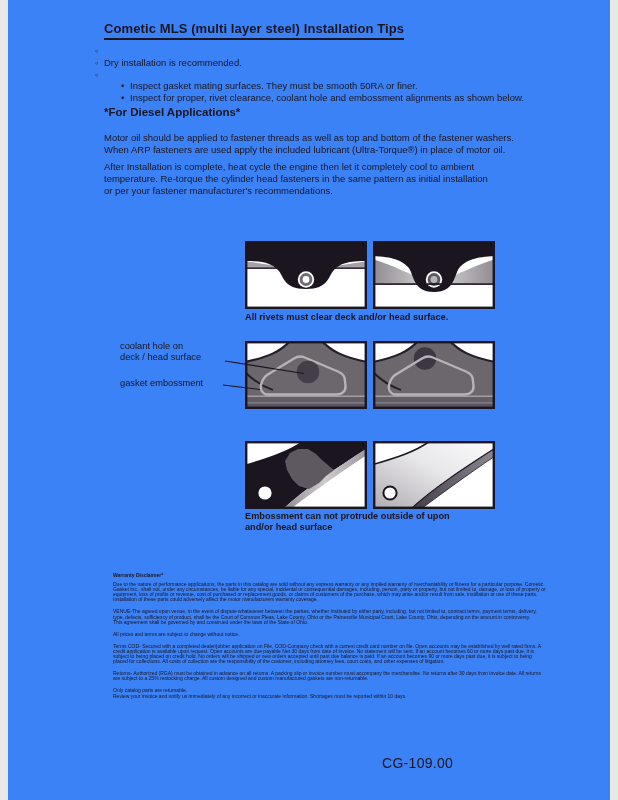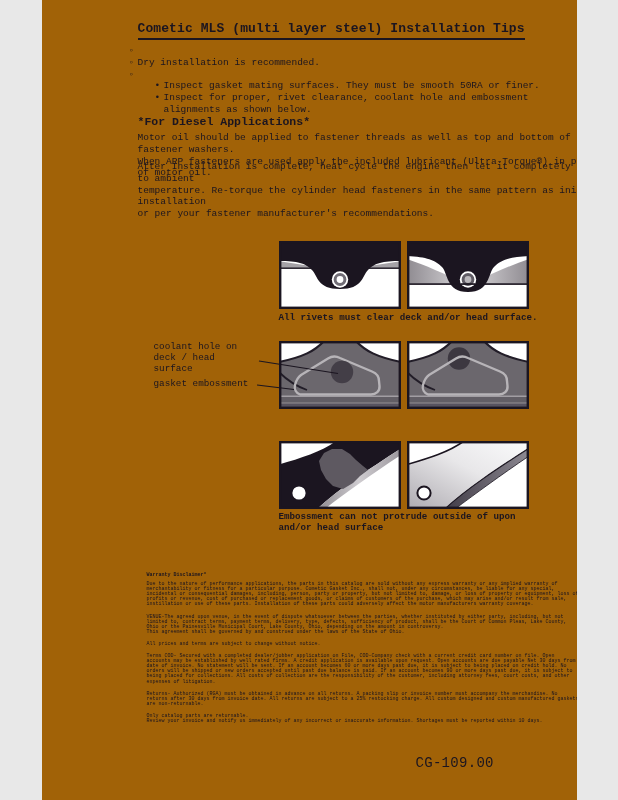--- a/index.html
+++ b/index.html
@@ -1,30 +1,30 @@
 <!DOCTYPE html>
 <html><head>
 <meta charset="utf-8">
 <style>
   html,body{margin:0;padding:0;background:#e8e8e8;}
   .page{
-    position:relative;width:535px;height:800px;background:#a16207;
-    font-family:Liberation Mono, monospace;color:#1b1520;overflow:hidden;
+    position:relative;width:602px;height:800px;background:#3b82f6;
+    font-family:Liberation Sans, sans-serif;color:#1b1520;overflow:hidden;
     margin:0 auto;
   }
   .abs{position:absolute;}
   .title{
     left:96px;top:21px;font-size:13px;font-weight:bold;
     border-bottom:2px solid #1b1520;padding-bottom:2px;letter-spacing:.1px;
   }
   .bullets{left:87px;top:45px;font-size:9.5px;line-height:11.8px;width:440px;}
   .b-row{display:flex;}
   .b-row .marker{width:9px;flex:0 0 9px;}
   .b-sub{margin-left:26px;}
-  .heading{left:96px;top:115px;font-size:11.5px;font-weight:bold;}
+  .heading{left:96px;top:106px;font-size:11.5px;font-weight:bold;}
   .para{left:96px;font-size:9.5px;line-height:11.8px;white-space:pre-line;width:470px;}
   .fig-label{width:122px;text-align:center;font-size:13px;font-weight:bold;margin-top:28px;}
   .panel{width:122px;height:68px;}
   .caption{font-size:9.2px;font-weight:bold;white-space:pre-line;line-height:11px;width:310px;}
   .ann{width:102px;text-align:left;font-size:9.3px;line-height:11.2px;white-space:pre-line;}
   .legal{left:105px;top:573px;width:434px;font-size:5px;line-height:5.1px;}
   .legal .lg-h{font-weight:bold;margin-bottom:4px;}
   .legal p{margin:0 0 7px 0;white-space:pre-line;}
   .code{left:374px;top:755px;font-size:14px;letter-spacing:.3px;}
   svg{display:block;}

